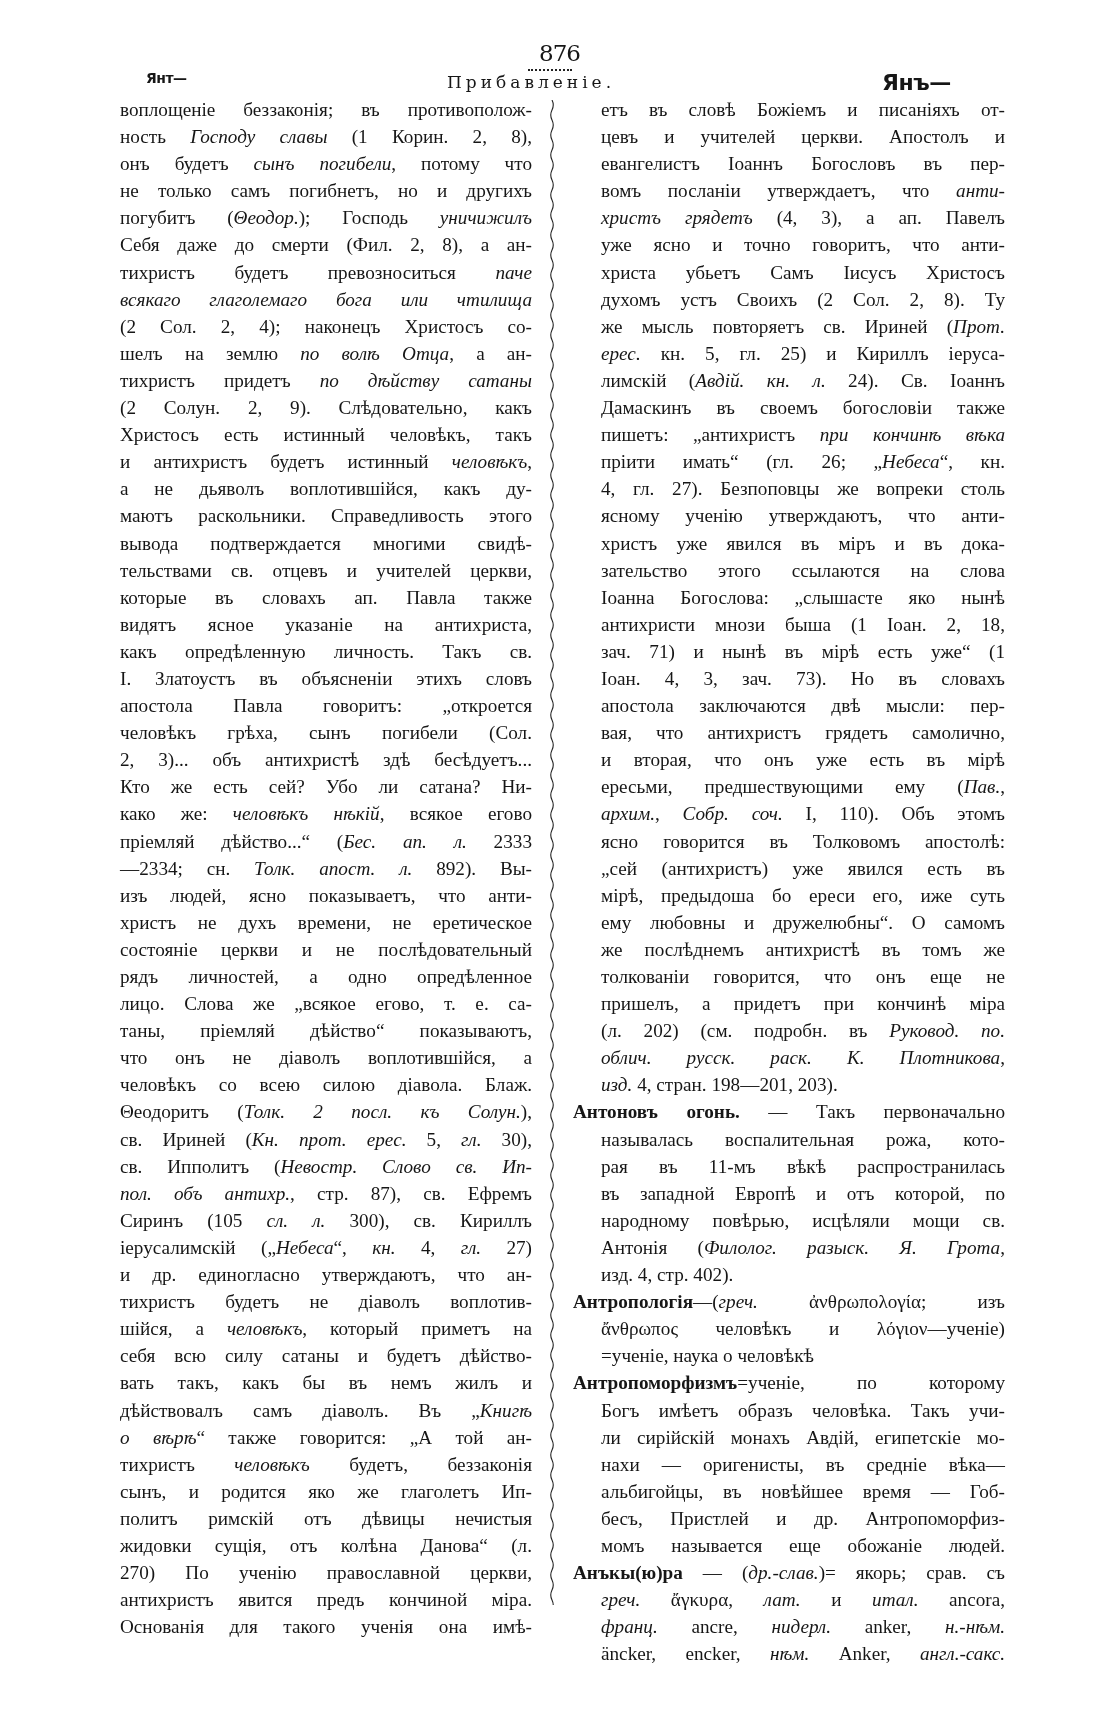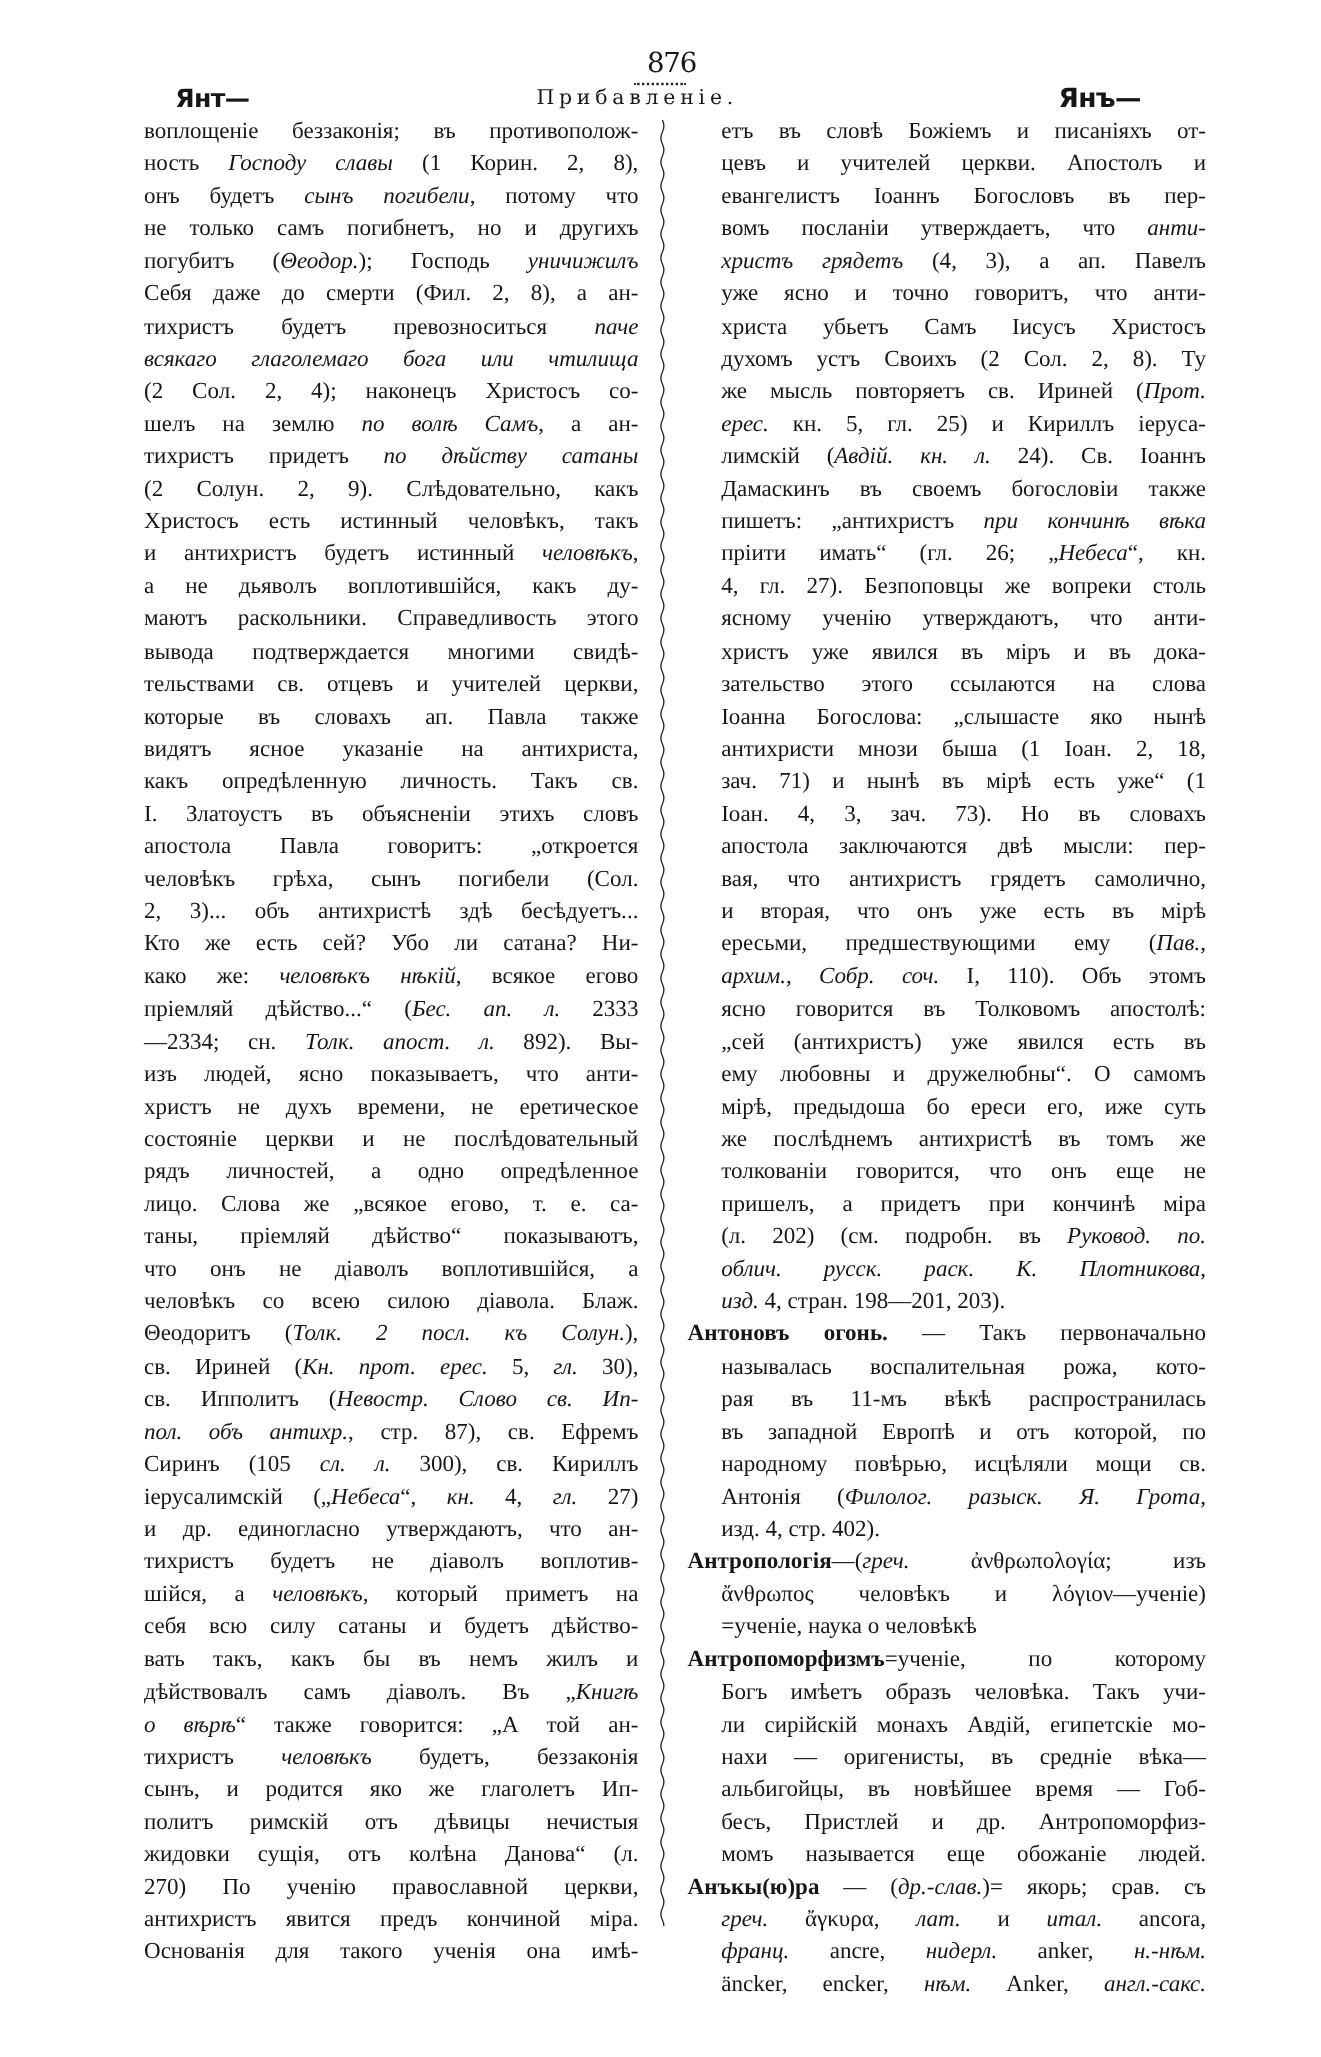--- a/index.html
+++ b/index.html
@@ -4,21 +4,21 @@
 <style>
   html, body { margin: 0; padding: 0; background: #ffffff; }
   body { width: 1101px; height: 1714px; position: relative; overflow: hidden;
          font-family: "Liberation Serif", "DejaVu Serif", serif; color: #161616; }
   .page-number { position: absolute; left: 520px; top: 40px; width: 60px; text-align: right;
                  font-size: 23px; font-family: "DejaVu Serif", serif; font-weight: normal; letter-spacing: -1px; }
   .page-number-rule { position: absolute; left: 528px; top: 66px; width: 44px; height: 3px;
                       border-bottom: 2px dotted #222; }
   .header-row { position: absolute; top: 70px; left: 0; width: 1101px; height: 26px; }
   .head-left { position: absolute; left: 146px; top: 0; font-family: "DejaVu Sans", sans-serif;
-               font-weight: bold; font-size: 21px; letter-spacing: -0.5px; }
+               font-weight: bold; font-size: 14px; letter-spacing: -0.5px; }
   .head-center { position: absolute; left: 447px; top: 2px; font-family: "DejaVu Serif", serif;
                  font-size: 17px; letter-spacing: 4px; }
   .head-right { position: absolute; left: 882px; top: 0; font-family: "DejaVu Sans", sans-serif;
                 font-weight: bold; font-size: 22px; letter-spacing: -0.5px; }
   .column { position: absolute; top: 96px; font-size: 19.2px; line-height: 27.1px; }
   .col-left { left: 120px; width: 412px; }
   .col-right { left: 573px; width: 432px; }
   .line { white-space: nowrap; display: block; text-align: justify; text-align-last: justify; height: 27.1px; }
   .line.last { text-align-last: left; }
   .col-right .line { padding-left: 0; }
@@ -42,21 +42,21 @@
 <div class="column col-left" id="left-col">
     <span class="line">воплощеніе беззаконія; въ противополож-</span>
     <span class="line">ность <i>Господу славы</i> (1 Корин. 2, 8),</span>
     <span class="line">онъ будетъ <i>сынъ погибели</i>, потому что</span>
     <span class="line">не только самъ погибнетъ, но и другихъ</span>
     <span class="line">погубитъ (<i>Θеодор.</i>); Господь <i>уничижилъ</i></span>
     <span class="line">Себя даже до смерти (Фил. 2, 8), а ан-</span>
     <span class="line">тихристъ будетъ превозноситься <i>паче</i></span>
     <span class="line"><i>всякаго глаголемаго бога или чтилища</i></span>
     <span class="line">(2 Сол. 2, 4); наконецъ Христосъ со-</span>
-    <span class="line">шелъ на землю <i>по волѣ Самъ</i>, а ан-</span>
+    <span class="line">шелъ на землю <i>по волѣ Отца</i>, а ан-</span>
     <span class="line">тихристъ придетъ <i>по дѣйству сатаны</i></span>
     <span class="line">(2 Солун. 2, 9). Слѣдовательно, какъ</span>
     <span class="line">Христосъ есть истинный человѣкъ, такъ</span>
     <span class="line">и антихристъ будетъ истинный <i>человѣкъ</i>,</span>
     <span class="line">а не дьяволъ воплотившійся, какъ ду-</span>
     <span class="line">маютъ раскольники. Справедливость этого</span>
     <span class="line">вывода подтверждается многими свидѣ-</span>
     <span class="line">тельствами св. отцевъ и учителей церкви,</span>
     <span class="line">которые въ словахъ ап. Павла также</span>
     <span class="line">видятъ ясное указаніе на антихриста,</span>
@@ -126,22 +126,22 @@
     <span class="line cont">антихристи мнози быша (1 Іоан. 2, 18,</span>
     <span class="line cont">зач. 71) и нынѣ въ мірѣ есть уже“ (1</span>
     <span class="line cont">Іоан. 4, 3, зач. 73). Но въ словахъ</span>
     <span class="line cont">апостола заключаются двѣ мысли: пер-</span>
     <span class="line cont">вая, что антихристъ грядетъ самолично,</span>
     <span class="line cont">и вторая, что онъ уже есть въ мірѣ</span>
     <span class="line cont">ересьми, предшествующими ему (<i>Пав.</i>,</span>
     <span class="line cont"><i>архим.</i>, <i>Собр. соч.</i> I, 110). Объ этомъ</span>
     <span class="line cont">ясно говорится въ Толковомъ апостолѣ:</span>
     <span class="line cont">„сей (антихристъ) уже явился есть въ</span>
+    <span class="line cont">мірѣ, предыдоша бо ереси его, иже суть</span>
     <span class="line cont">ему любовны и дружелюбны“. О самомъ</span>
-    <span class="line cont">мірѣ, предыдоша бо ереси его, иже суть</span>
     <span class="line cont">же послѣднемъ антихристѣ въ томъ же</span>
     <span class="line cont">толкованіи говорится, что онъ еще не</span>
     <span class="line cont">пришелъ, а придетъ при кончинѣ міра</span>
     <span class="line cont">(л. 202) (см. подробн. въ <i>Руковод. по.</i></span>
     <span class="line cont"><i>облич. русск. раск. К. Плотникова</i>,</span>
     <span class="line cont last"><i>изд.</i> 4, стран. 198—201, 203).</span>
     <span class="line entry-line"><b>Антоновъ огонь.</b> — Такъ первоначально</span>
     <span class="line cont">называлась воспалительная рожа, кото-</span>
     <span class="line cont">рая въ 11-мъ вѣкѣ распространилась</span>
     <span class="line cont">въ западной Европѣ и отъ которой, по</span>

